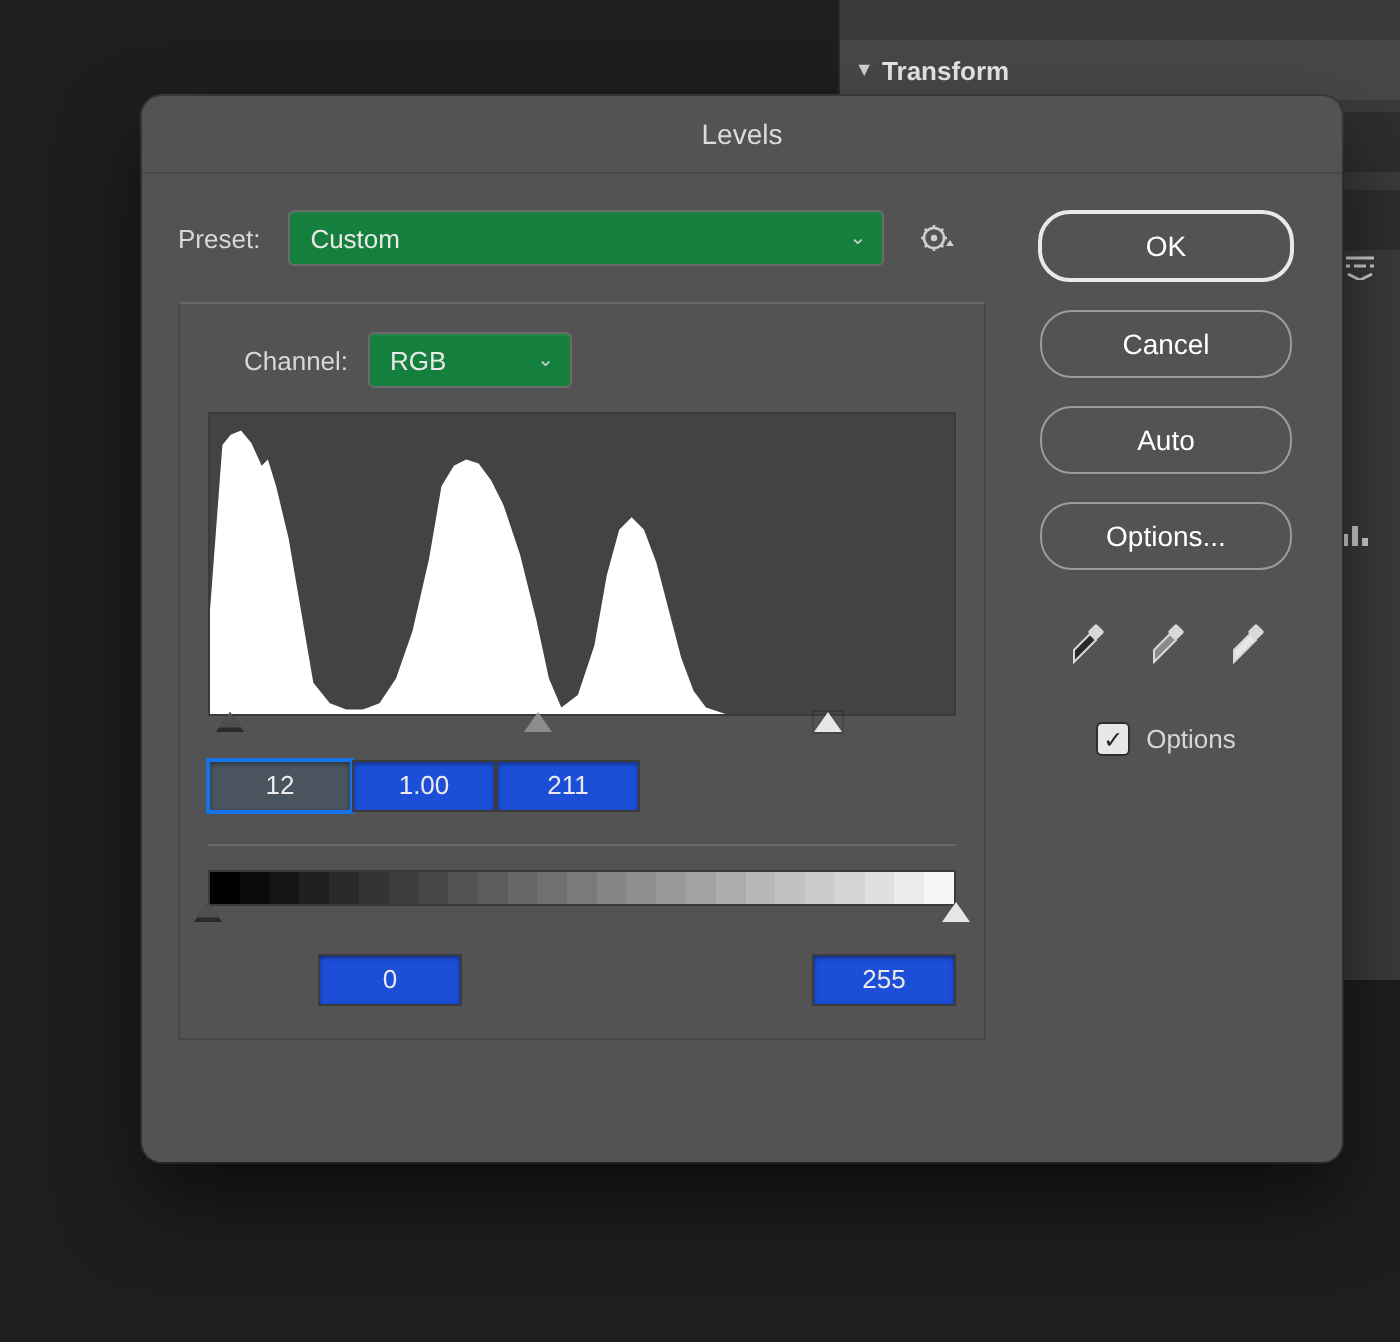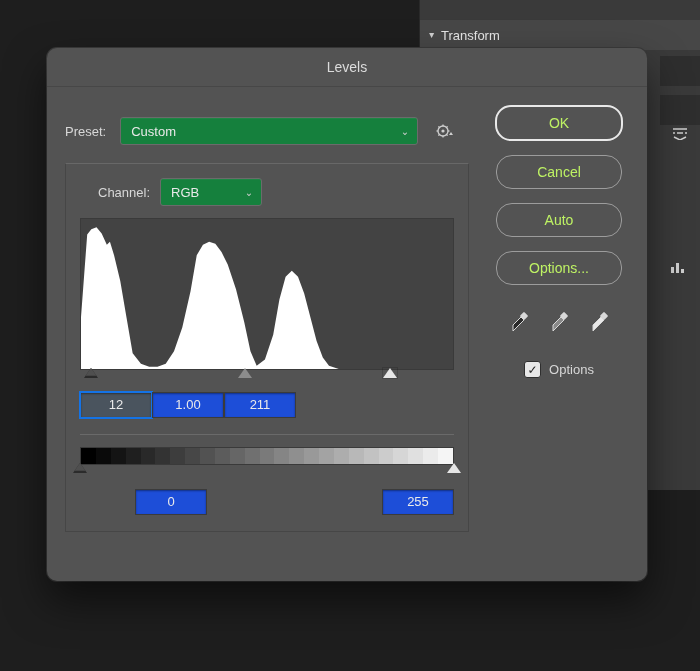--- a/index.html
+++ b/index.html
@@ -1,25 +1,25 @@
 <!DOCTYPE html>
 <html><head>
 <meta charset="utf-8">
 <style>
   html,body{margin:0;padding:0;width:700px;height:671px;background:#1e1e1e;font-family:-apple-system,Helvetica,Arial,sans-serif;font-size:13px;color:#d7d7d7;overflow:hidden;}
   .bg-panel{position:absolute;right:0;top:0;width:280px;height:490px;background:#3a3a3a;border-left:1px solid #2a2a2a;}
-  .bg-section{position:absolute;left:0;top:20px;right:0;height:30px;background:#474747;display:flex;align-items:center;padding-left:10px;gap:6px;font-weight:normal;color:#e5e5e5;}
+  .bg-section{position:absolute;left:0;top:20px;right:0;height:30px;background:#474747;display:flex;align-items:center;padding-left:10px;gap:6px;font-weight:bold;color:#e5e5e5;}
   .bg-chev{transform:rotate(90deg);font-size:10px;color:#cfcfcf;}
   .bg-tab1{position:absolute;right:0;top:56px;width:40px;height:30px;background:#2e2e2e;}
   .bg-tab2{position:absolute;right:0;top:95px;width:40px;height:30px;background:#2e2e2e;}
   .bg-icon{position:absolute;right:12px;display:flex;align-items:center;justify-content:center;color:#cfcfcf;}
-  .dialog{position:absolute;left:47px;top:48px;width:600px;height:533px;background:#535353;border-radius:10px;box-shadow:0 20px 40px rgba(0,0,0,.55),0 0 0 1px #3b3b3b;}
+  .dialog{position:absolute;left:71px;top:48px;width:600px;height:533px;background:#535353;border-radius:10px;box-shadow:0 20px 40px rgba(0,0,0,.55),0 0 0 1px #3b3b3b;}
   .titlebar{height:38px;display:flex;align-items:center;justify-content:center;color:#dcdcdc;font-size:14px;border-bottom:1px solid #474747;}
   .body{display:flex;padding:18px 18px 10px 18px;gap:20px;}
-  .left{flex:1;margin-top:12px;}
+  .left{flex:1;}
   .right{width:140px;display:flex;flex-direction:column;gap:14px;align-items:center;}
   .row{display:flex;align-items:center;gap:14px;margin-bottom:18px;}
   .label{color:#d8d8d8;}
   .select{background:#15803d;border:1px solid #6b6b6b;border-radius:3px;height:26px;display:flex;align-items:center;padding:0 26px 0 10px;position:relative;color:#e9e9e9;box-shadow:inset 0 1px 0 rgba(255,255,255,.04);}
   .select .caret{position:absolute;right:8px;font-size:10px;color:#cfcfcf;}
   .preset-select{flex:1;max-width:260px;}
   .gear{color:#cfcfcf;padding:0 4px;}
   .fieldset{border:1px solid #464646;border-top:1px solid #686868;padding:14px 14px 16px 14px;margin-top:4px;}
   .chan-row{display:flex;align-items:center;gap:10px;margin-bottom:12px;padding-left:18px;}
   .sub-label{color:#d8d8d8;margin-bottom:6px;}
@@ -31,21 +31,21 @@
   .tri.black::after{content:"";position:absolute;left:-7px;top:0;border-left:7px solid transparent;border-right:7px solid transparent;border-bottom:10px solid #4f4f4f;transform:scale(.78);transform-origin:top center;}
   .tri.gray{border-bottom:10px solid #8c8c8c;}
   .tri.white{border-bottom:10px solid #e6e6e6;box-shadow:0 0 0 1px rgba(0,0,0,.15);}
   .tri.wh-out{border-bottom:10px solid #e6e6e6;}
   .inputs3{display:flex;justify-content:flex-start;margin-top:8px;}
   .numbox{width:70px;height:24px;background:#1d4ed8;border:1px solid #3b3b3b;box-shadow:inset 0 1px 2px rgba(0,0,0,.4);color:#eaeaea;text-align:center;line-height:24px;font-size:13px;}
   .numbox.focused{outline:2px solid #1473e6;outline-offset:-1px;background:#4a545e;}
   .sep-line{height:1px;background:#6a6a6a;margin:16px 0 12px 0;}
   .grad{height:16px;border:1px solid #3a3a3a;background:linear-gradient(90deg,#000 0%,#000 1%,#050505 3%,#111 7%,#1a1a1a 10%,#222 12%,#2a2a2a 15%,#333 18%,#3c3c3c 21%,#444 24%,#4d4d4d 27%,#555 30%,#5e5e5e 33%,#666 36%,#6f6f6f 39%,#777 42%,#808080 45%,#888 48%,#919191 51%,#999 54%,#a2a2a2 57%,#aaa 60%,#b3b3b3 63%,#bbb 66%,#c4c4c4 70%,#ccc 74%,#d5d5d5 78%,#ddd 82%,#e6e6e6 86%,#eee 90%,#f5f5f5 94%,#fdfdfd 98%,#fff 100%);background-blend-mode:normal;}
   .grad.step{background:linear-gradient(90deg,#000 0 4%,#0a0a0a 0 8%,#141414 0 12%,#1f1f1f 0 16%,#292929 0 20%,#333 0 24%,#3d3d3d 0 28%,#474747 0 32%,#525252 0 36%,#5c5c5c 0 40%,#666 0 44%,#707070 0 48%,#7a7a7a 0 52%,#858585 0 56%,#8f8f8f 0 60%,#999 0 64%,#a3a3a3 0 68%,#adadad 0 72%,#b8b8b8 0 76%,#c2c2c2 0 80%,#ccc 0 84%,#d6d6d6 0 88%,#e0e0e0 0 92%,#ebebeb 0 96%,#f5f5f5 0 100%);}
-  .btn{width:124px;height:32px;border:1px solid #9c9c9c;border-radius:16px;background:transparent;color:#bef264;display:flex;align-items:center;justify-content:center;font-size:14px;}
+  .btn{width:124px;height:32px;border:1px solid #9c9c9c;border-radius:16px;background:transparent;color:#ffffff;display:flex;align-items:center;justify-content:center;font-size:14px;}
   .btn.primary{border:2px solid #e9e9e9;font-weight:500;}
   .eyedrops{display:flex;gap:20px;margin-top:10px;}
   .eye{width:20px;height:24px;}
   .chk-row{display:flex;align-items:center;gap:8px;margin-top:14px;}
   .chk{width:15px;height:15px;border:1px solid #2f2f2f;border-radius:3px;background:#e7e7e7;display:flex;align-items:center;justify-content:center;color:#262626;font-size:12px;}
   svg{display:block;}
 </style>
 </head>
 <body>
 

